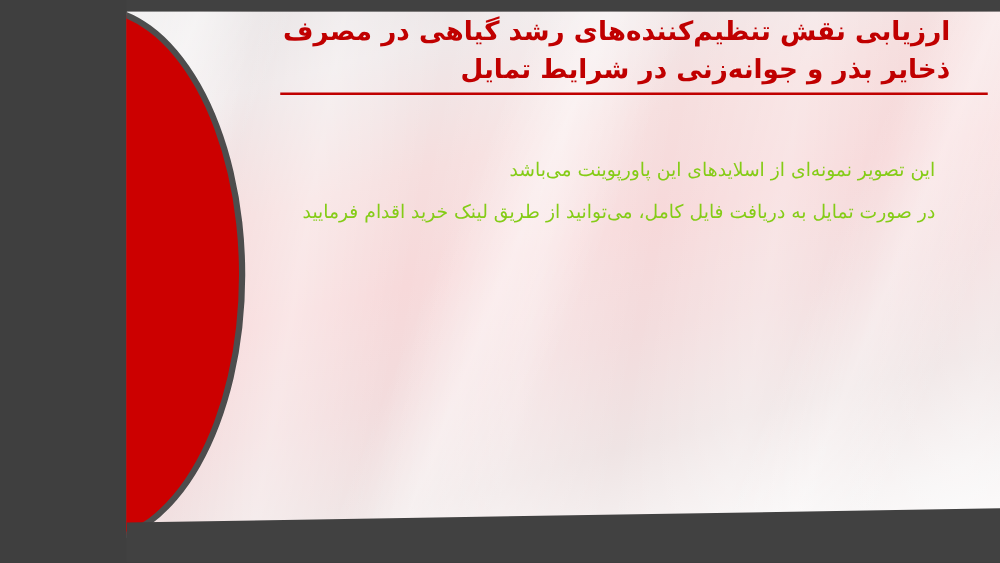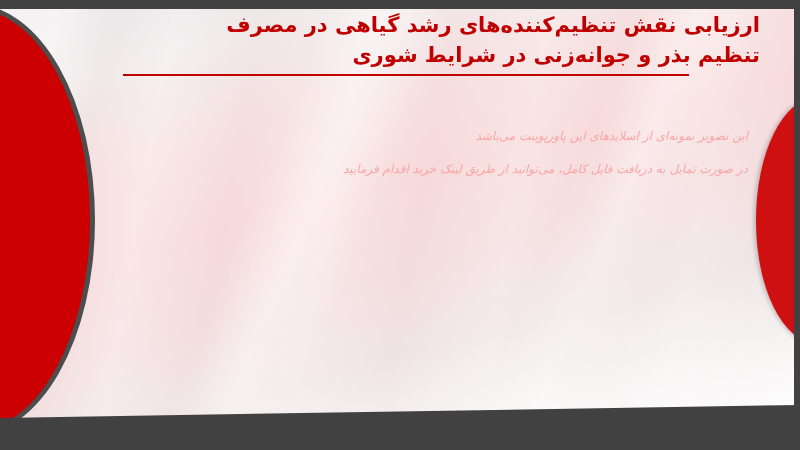--- a/index.html
+++ b/index.html
@@ -2,21 +2,21 @@
 <html lang="fa" dir="rtl"><head>
 <meta charset="utf-8">
 <style>
   html, body {
     margin: 0;
     padding: 0;
     background: #3f3f3f;
   }
   #slide {
     position: relative;
-    width: 800px;
+    width: 699px;
     height: 450px;
     overflow: hidden;
     background: #414141;
     font-family: "DejaVu Sans", "Liberation Sans", sans-serif;
   }
 
   
   .bg-plate {
     position: absolute;
     left: 0;
@@ -115,25 +115,24 @@
   
   .body-block {
     position: absolute;
     right: 52px;
     top: 120px;
     width: 650px;
     text-align: right;
     direction: rtl;
   }
   .body-line {
-    color: #fca5a5;
-    font-size: 12px;
+    color: #84cc16;
+    font-size: 15px;
     line-height: 33px;
     white-space: nowrap;
-    font-style: italic;
   }
 
   
   .edge-top {
     position: absolute;
     left: 0; top: 0;
     width: 800px; height: 9px;
     background: #414141;
   }
   .edge-bottom {
@@ -156,21 +155,21 @@
 <div id="slide">
 
   <div class="bg-plate"></div>
   <div class="bg-sheen"></div>
 
   <div class="ellipse-left"></div>
   <div class="ellipse-right"></div>
 
   <div class="title-block">
     <div class="title-line">ارزیابی نقش تنظیم‌کننده‌های رشد گیاهی در مصرف</div>
-    <div class="title-line">تنظیم بذر و جوانه‌زنی در شرایط شوری</div>
+    <div class="title-line">ذخایر بذر و جوانه‌زنی در شرایط تمایل</div>
   </div>
   <div class="title-rule"></div>
 
   <div class="body-block">
     <div class="body-line">این تصویر نمونه‌ای از اسلایدهای این پاورپوینت می‌باشد</div>
     <div class="body-line">در صورت تمایل به دریافت فایل کامل، می‌توانید از طریق لینک خرید اقدام فرمایید</div>
   </div>
 
   <div class="edge-top"></div>
   <div class="edge-bottom"></div>

